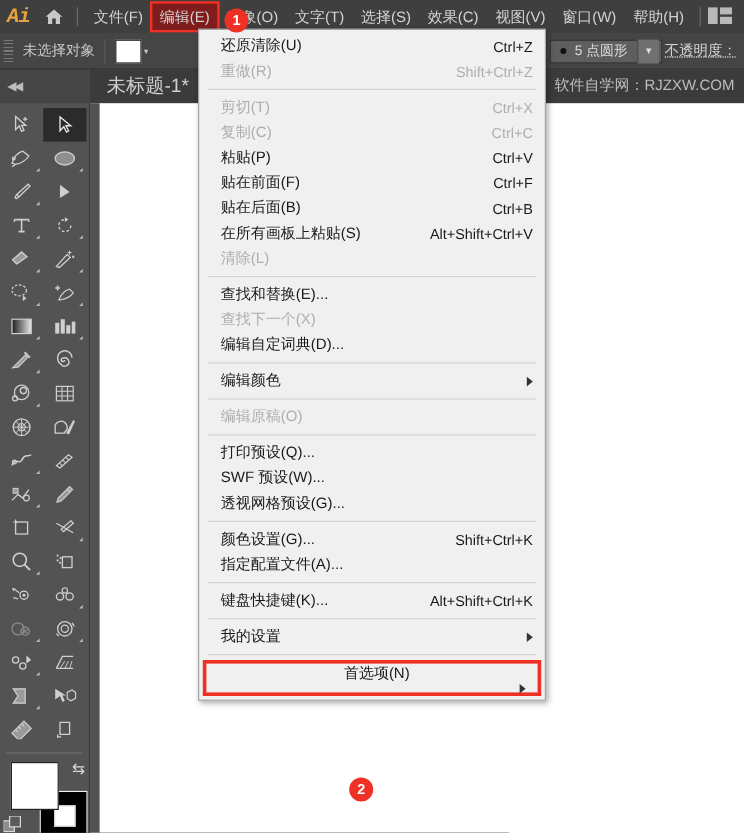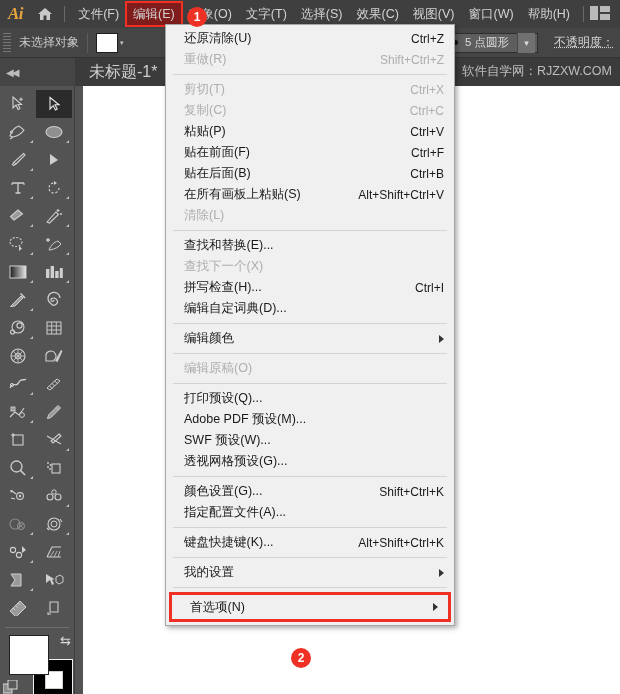--- a/index.html
+++ b/index.html
@@ -13,21 +13,21 @@
 
   
   .menubar {
     position: absolute; left: 0; top: 0; width: 620px; height: 28px;
     background: #3f3f3f;
     display: flex; align-items: center;
   }
   .ai-logo {
     width: 34px; text-align: center; color: #e8a33d;
     font-size: 17px; font-weight: bold; font-style: italic;
-    font-family: Liberation Serif, serif; letter-spacing: -0.5px;
+    font-family: Liberation Mono, monospace; letter-spacing: -0.5px;
   }
   .home-icon { width: 30px; display: flex; align-items: center; justify-content: center; }
   .mb-sep { width: 1px; height: 16px; background: #6a6a6a; margin: 0 6px; }
   .menu-item {
     padding: 4px 7px; color: #d2d2d2; font-size: 12.5px;
     white-space: nowrap; line-height: 16px;
   }
   .menu-item.active-edit {
     background: #7f1d1d; outline: 2px solid #ee3124; outline-offset: -1px;
     position: relative; z-index: 5;
@@ -54,21 +54,21 @@
     background: #5e5e5e; border: 1px solid #2e2e2e; padding: 0 2px;
   }
   .stroke-combo .dot { width: 5px; height: 5px; border-radius: 50%; background: #111; margin: 0 7px 0 6px; }
   .stroke-combo .txt { color: #ddd; font-size: 11.5px; padding-right: 8px; white-space: nowrap; }
   .stroke-combo .chev {
     width: 18px; height: 20px; background: #707070; display: flex;
     align-items: center; justify-content: center; color: #ddd; font-size: 9px;
     border-left: 1px solid #494949;
   }
   .opacity-label {
-    color: #d6d6d6; font-size: 12px; margin-left: 16px; white-space: nowrap;
+    color: #d6d6d6; font-size: 12px; margin-left: 2px; white-space: nowrap;
     text-decoration: underline; text-decoration-style: dotted;
   }
 
   
   .tabbar {
     position: absolute; left: 0; top: 58px; width: 620px; height: 28px;
     background: #3b3b3b;
   }
   .collapse-btn {
     position: absolute; left: 0; top: 0; width: 75px; height: 28px;
@@ -147,21 +147,21 @@
   .mrow .accel { margin-left: auto; font-size: 12px; }
   .mrow .submenu {
     margin-left: auto; width: 0; height: 0;
     border-top: 4px solid transparent; border-bottom: 4px solid transparent;
     border-left: 5px solid #333;
   }
   .msep { height: 1px; background: #d4d4d4; margin: 4px 7px; }
   .hl-wrap {
     border: 3px solid #ee3124; margin: 2px 3px 0 3px;
   }
-  .hl-wrap .mrow { height: 24px; }
+  .hl-wrap .mrow { height: 24px; flex-direction: column; }
 
   
   .badge {
     position: absolute; width: 20px; height: 20px; border-radius: 50%;
     background: #ee3124; color: #fff; font-size: 12px; font-weight: bold;
     display: flex; align-items: center; justify-content: center;
     z-index: 80;
   }
   #badge1 { left: 187px; top: 7px; }
   #badge2 { left: 291px; top: 648px; }
@@ -578,47 +578,39 @@
 
     <div class="mrow">
       <span class="label">查找和替换(E)...</span>
       <span class="accel"></span>
     </div>
     <div class="mrow disabled">
       <span class="label">查找下一个(X)</span>
       <span class="accel"></span>
     </div>
     <div class="mrow">
-      <span class="label">拼写检查(H)...</span>
-      <span class="accel">Ctrl+I</span>
-    </div>
-    <div class="mrow">
       <span class="label">编辑自定词典(D)...</span>
       <span class="accel"></span>
     </div>
     <div class="msep"></div>
 
     <div class="mrow">
       <span class="label">编辑颜色</span>
       <span class="submenu"></span>
     </div>
     <div class="msep"></div>
 
     <div class="mrow disabled">
       <span class="label">编辑原稿(O)</span>
       <span class="accel"></span>
     </div>
     <div class="msep"></div>
 
     <div class="mrow">
       <span class="label">打印预设(Q)...</span>
-      <span class="accel"></span>
-    </div>
-    <div class="mrow">
-      <span class="label">Adobe PDF 预设(M)...</span>
       <span class="accel"></span>
     </div>
     <div class="mrow">
       <span class="label">SWF 预设(W)...</span>
       <span class="accel"></span>
     </div>
     <div class="mrow">
       <span class="label">透视网格预设(G)...</span>
       <span class="accel"></span>
     </div>

